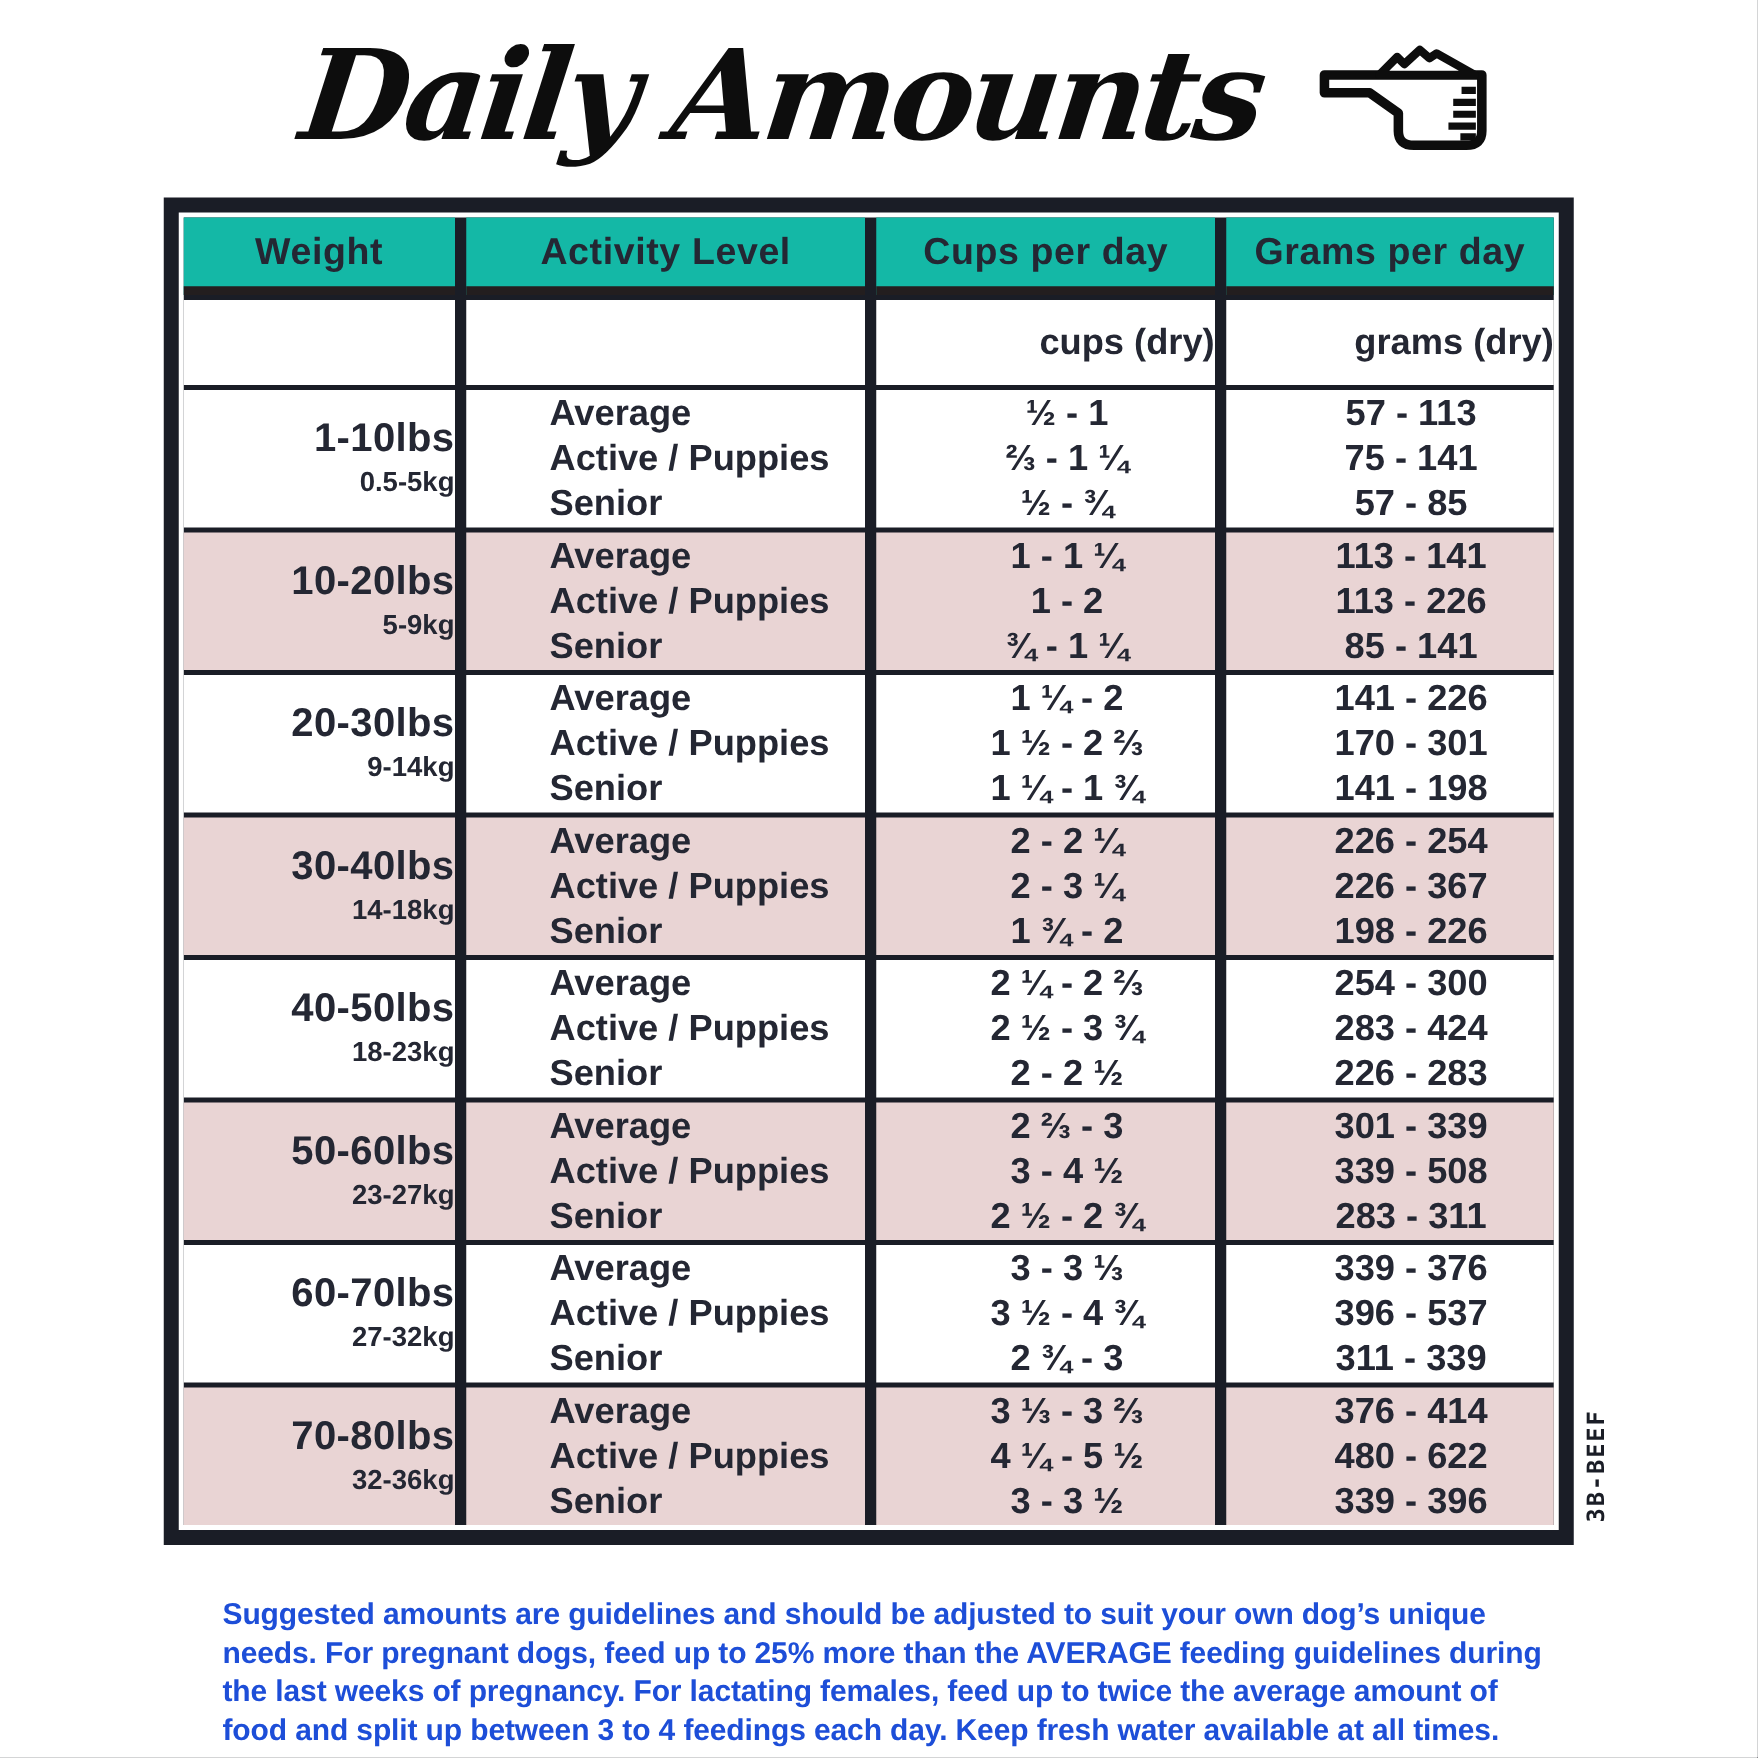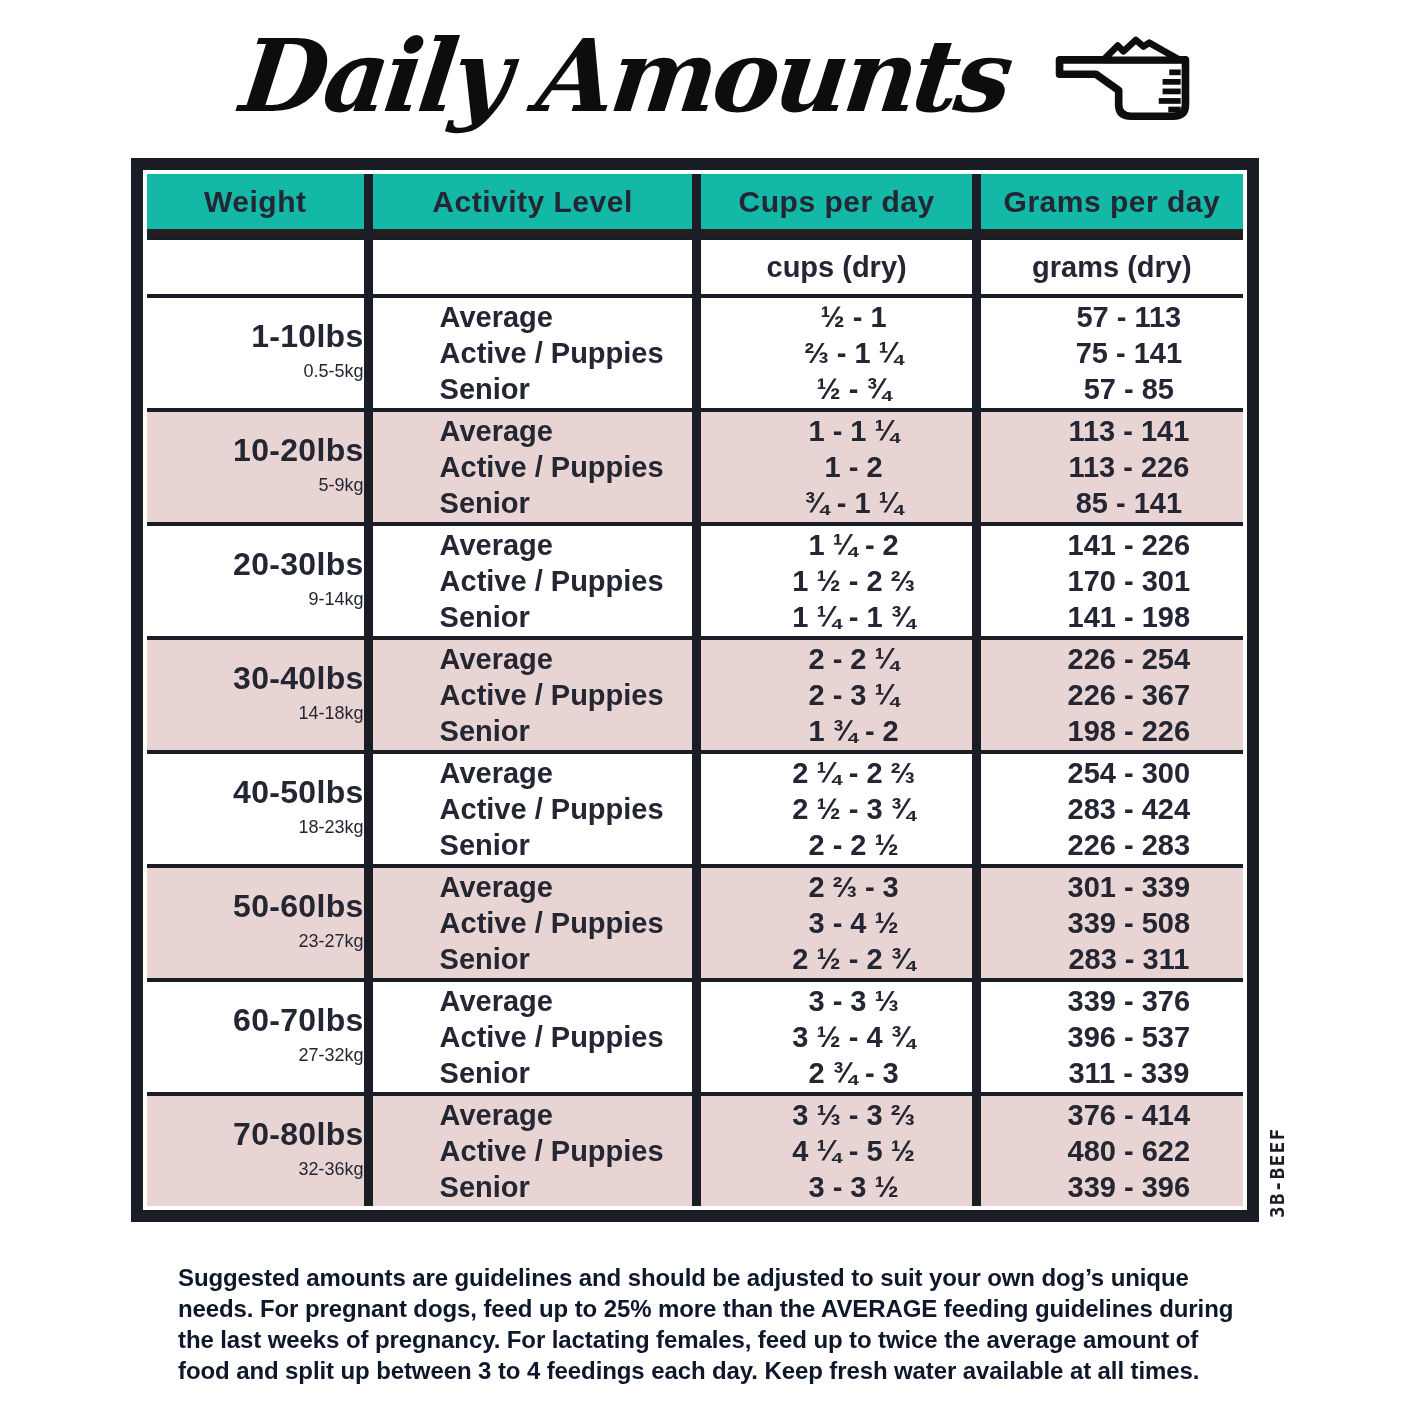--- a/index.html
+++ b/index.html
@@ -23,35 +23,35 @@
   }
   .grid {
     display:grid; grid-template-columns:218fr 322fr 272fr 264fr;
     column-gap:9px; row-gap:4px; background:#1a1d26;
   }
   .cell { background:#ffffff; display:flex; flex-direction:column; justify-content:center; }
   .head {
     background:#14b8a6; height:62px; border-bottom:7px solid #231e1f;
     font-size:30px; font-weight:700; text-align:center; letter-spacing:0.5px;
   }
-  .sub { height:54px; font-size:29px; font-weight:700; text-align:center; }
+  .sub { height:68px; font-size:29px; font-weight:700; text-align:right; }
   .group { height:110px; font-size:29px; font-weight:700; }
   .shaded { background:#e9d4d4; }
   .weight-cell { text-align:right; }
   .weight-lbs { font-size:32px; font-weight:800; line-height:37px; letter-spacing:0.3px; }
-  .weight-kg  { font-size:18px; font-weight:400; line-height:33px; }
+  .weight-kg  { font-size:22px; font-weight:700; line-height:33px; }
   .activity-cell { padding-left:67px; }
   .num-cell { text-align:center;padding-left:34px; }
   .line { line-height:36px; }
 
   
   .footnote {
     margin:40px 0 0 178px; width:1058px;
     font-size:24px; font-weight:600; line-height:31px;
-    letter-spacing:-0.1px; color:#0f172a;
+    letter-spacing:-0.1px; color:#1d4ed8;
   }
 
   
   .side-label {
     position:absolute; left:1266px; top:1218px;
     transform:rotate(-90deg); transform-origin:0 0;
     font-family:"DejaVu Sans Mono", monospace;
     font-size:19px; font-weight:700; letter-spacing:1.5px;
     color:#1a1d26; white-space:nowrap;
   }

